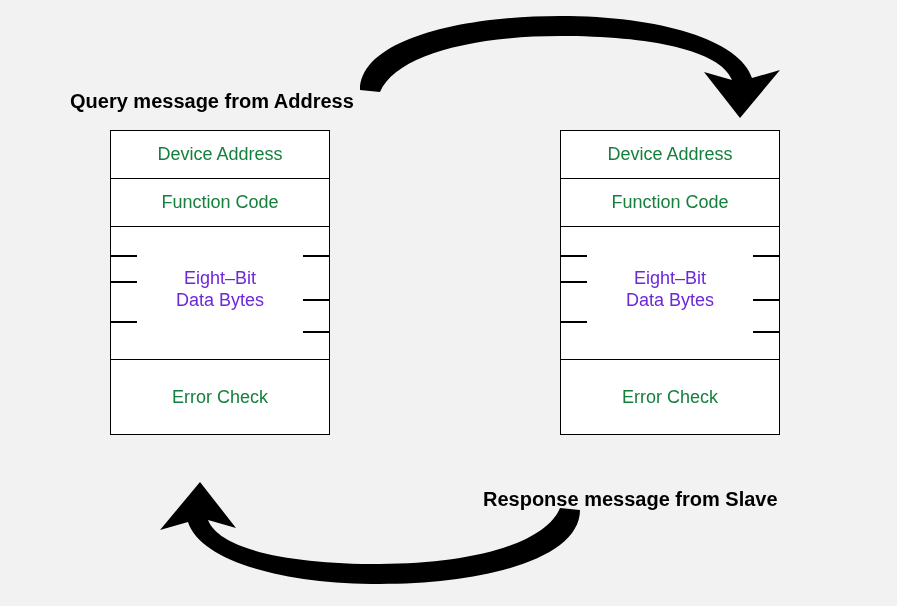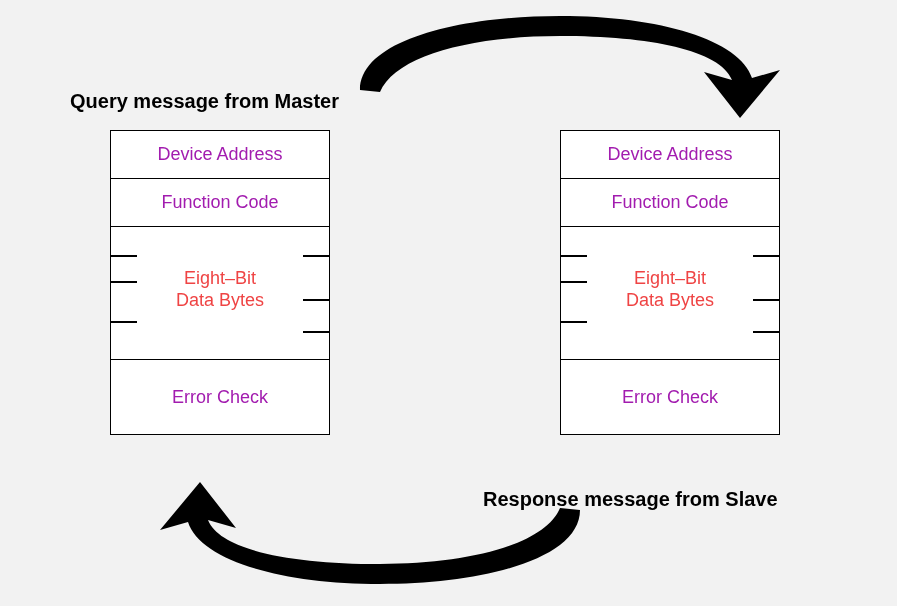--- a/index.html
+++ b/index.html
@@ -23,36 +23,36 @@
     position: absolute;
     width: 220px;
     background: #fff;
     border: 1.5px solid #000;
     box-sizing: border-box;
   }
   .row {
     border-bottom: 1.5px solid #000;
     text-align: center;
     font-size: 18px;
-    color: #a21caf;
+    color: #15803d;
     display: flex;
     align-items: center;
     justify-content: center;
     box-sizing: border-box;
   }
   .row.h1 { height: 48px; }
   .row.h2 { height: 48px; }
   .row.last { border-bottom: none; height: 74px; }
   .data-row {
     height: 132px;
     border-bottom: 1.5px solid #000;
     position: relative;
     text-align: center;
     font-size: 18px;
-    color: #ef4444;
+    color: #6d28d9;
   }
   .data-text {
     position: absolute;
     top: 40px;
     left: 0;
     right: 0;
     line-height: 22px;
   }
   .tick {
     position: absolute;
@@ -89,21 +89,21 @@
            C 160 104, 80 80, 68 42
            L 40 50
            L 80 2
            L 116 48
            L 88 40
            C 100 70, 170 84, 260 84
            C 350 84, 425 64, 440 28
            Z" fill="#000"></path>
 </svg>
 
-<div class="label" style="left:70px; top:90px;">Query message from Master</div>
+<div class="label" style="left:70px; top:90px;">Query message from Address</div>
 
 <div class="label" style="left:483px; top:488px;">Response message from Slave</div>
 
 <div class="msg-box" style="left:110px; top:130px;">
   <div class="row h1">Device Address</div>
   <div class="row h2">Function Code</div>
   <div class="data-row">
     <div class="tick left" style="top:28px;"></div>
     <div class="tick right" style="top:28px;"></div>
     <div class="tick left" style="top:54px;"></div>

